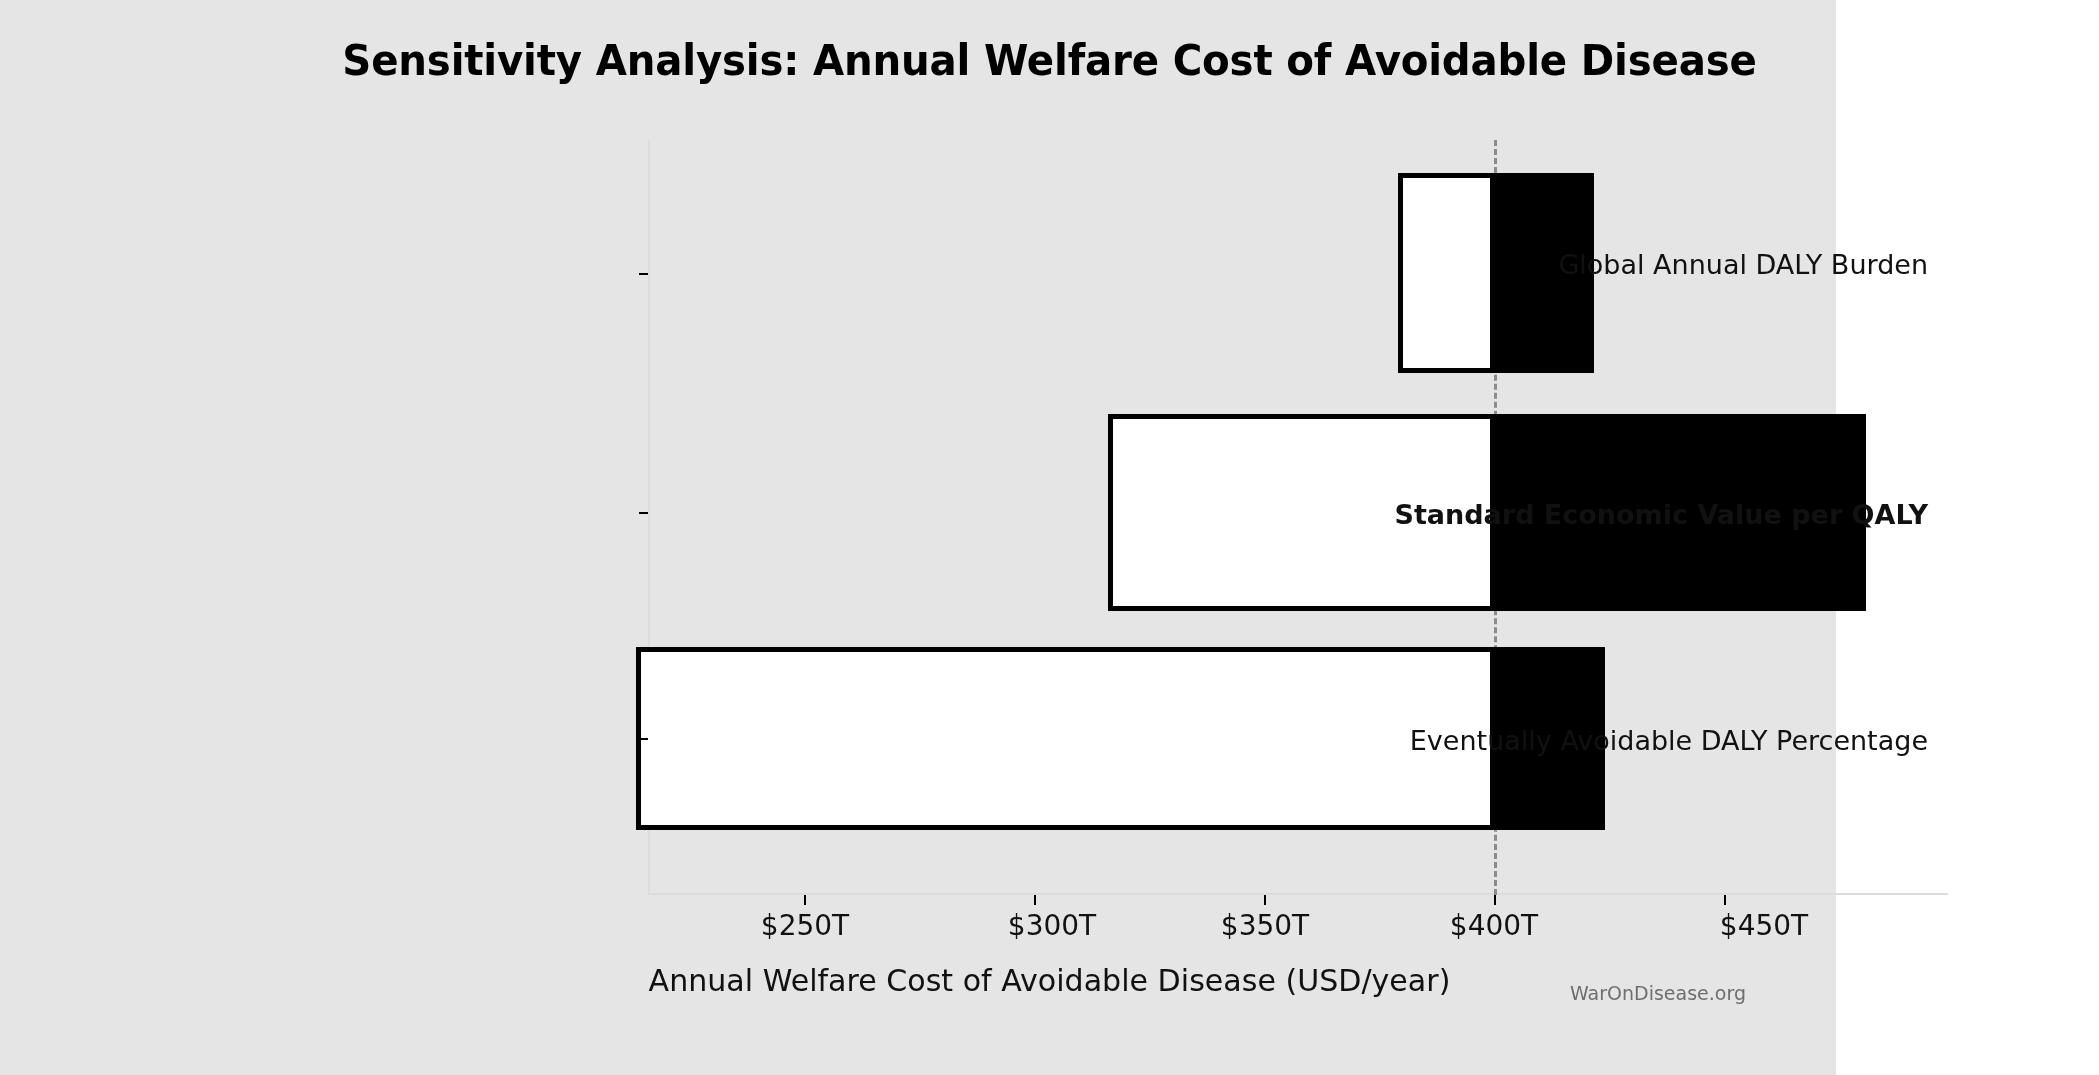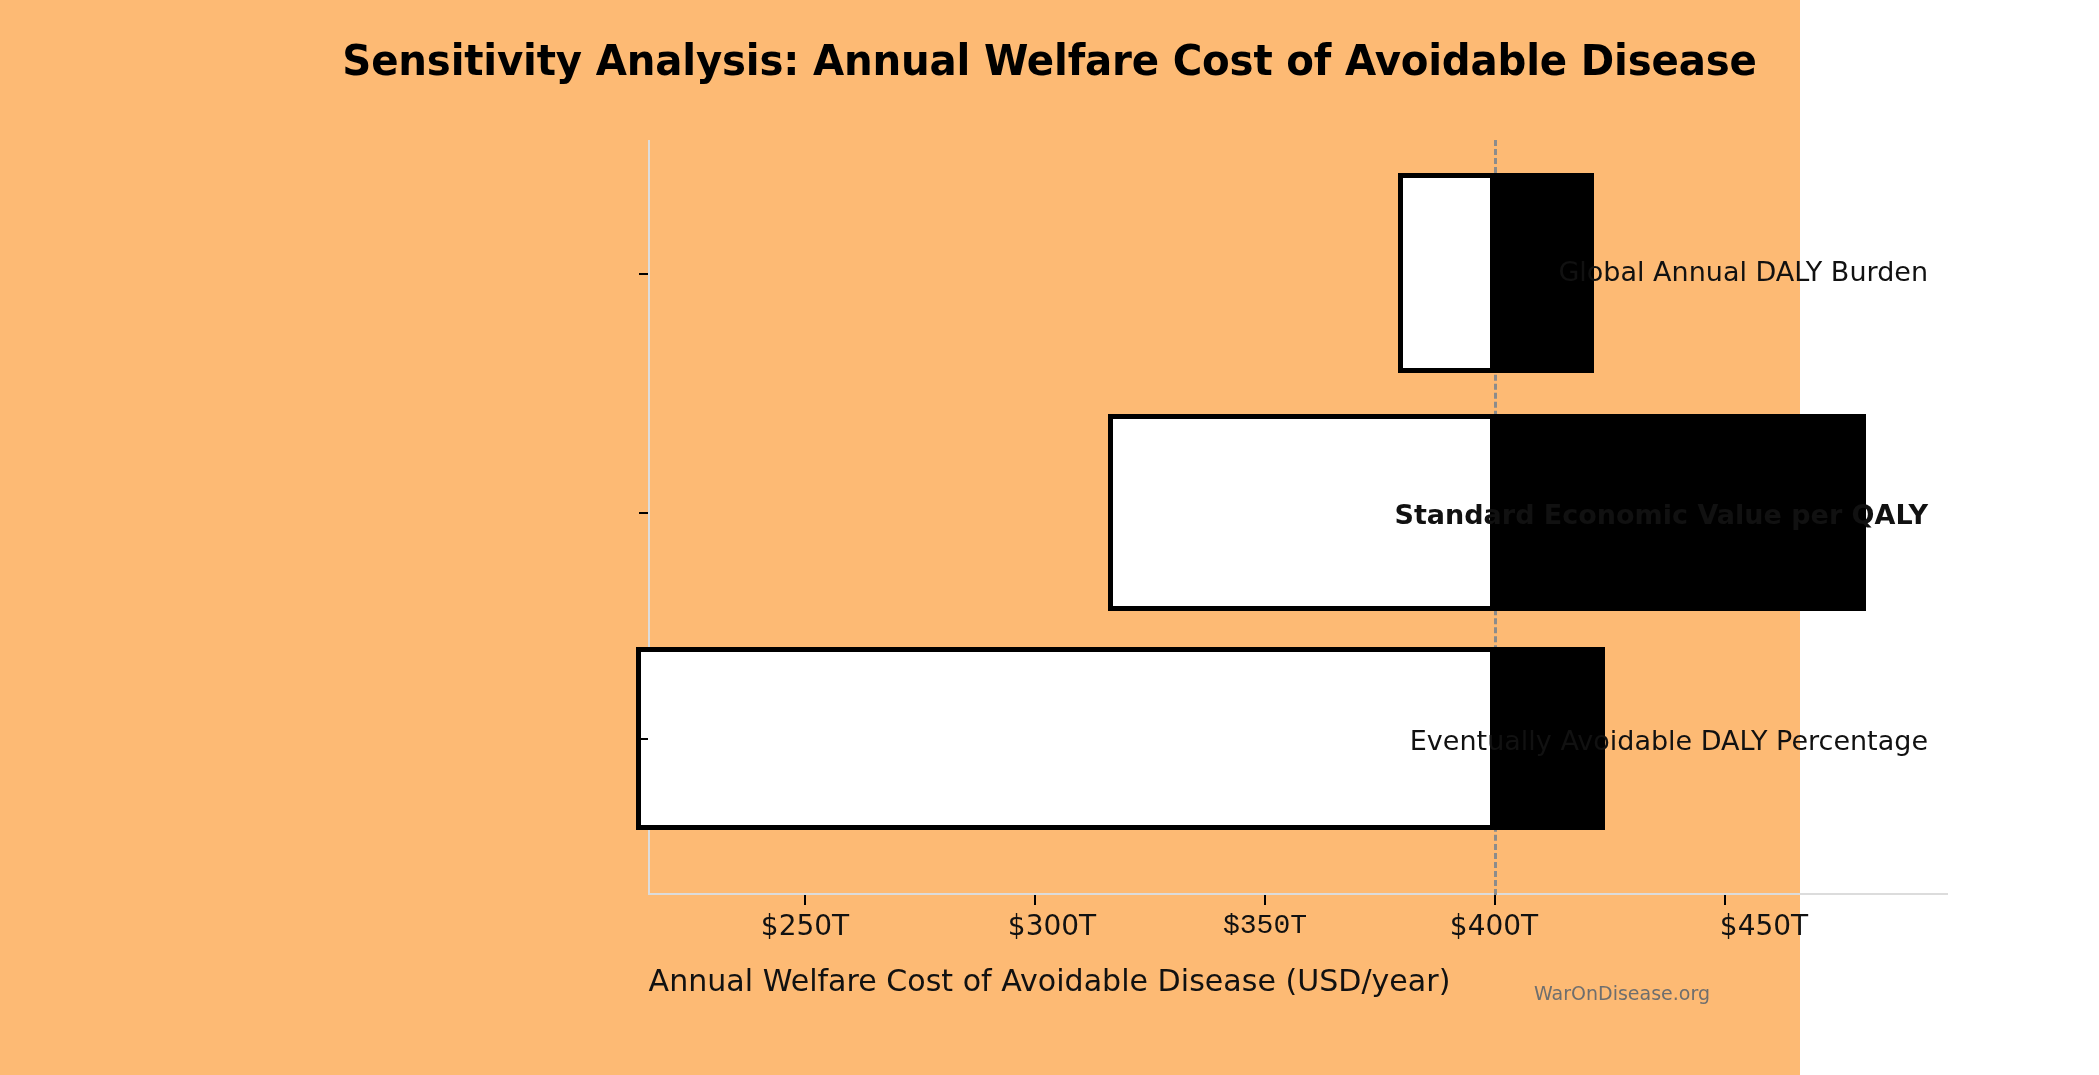--- a/index.html
+++ b/index.html
@@ -13,21 +13,22 @@
     height: 1075px;
     font-family: "DejaVu Sans", sans-serif;
     overflow: hidden;
     position: relative;
   }
   #figure {
     position: absolute;
     left: 0; top: 0;
     width: 1800px;
     height: 1075px;
-    background: #fdba74;
+    background: #e5e5e5;
+    padding-left: 36px;
   }
   
   #chart-title {
     position: absolute;
     left: 0;
     top: 36px;
     width: 2099px;
     text-align: center;
     font-family: "DejaVu Sans", sans-serif;
     font-size: 42px;
@@ -161,36 +162,36 @@
     <div class="bar bar-low" style="left:750px; top:33px; width:97px; height:200px;"></div>
     <div class="bar bar-high" style="left:847px; top:33px; width:99px; height:200px;"></div>
 
     <div class="bar bar-low" style="left:460px; top:274px; width:387px; height:197px;"></div>
     <div class="bar bar-high" style="left:847px; top:274px; width:371px; height:197px;"></div>
 
     <div class="bar bar-low" style="left:-12px; top:507px; width:859px; height:183px;"></div>
     <div class="bar bar-high" style="left:847px; top:507px; width:110px; height:183px;"></div>
 
     <div class="y-tick" style="top:133px;"></div>
-    <div class="y-tick-label" style="top:118px; right:20px;">Global Annual DALY Burden</div>
+    <div class="y-tick-label" style="top:111px; right:20px;">Global Annual DALY Burden</div>
 
     <div class="y-tick" style="top:372px;"></div>
     <div class="y-tick-label" style="top:361px; right:20px;font-weight:bold;">Standard Economic Value per QALY</div>
 
     <div class="y-tick" style="top:598px;"></div>
     <div class="y-tick-label" style="top:587px; right:20px;margin-left:40px;">Eventually Avoidable DALY Percentage</div>
 
     <div class="x-tick" style="left:156px;"></div>
     <div class="x-tick-label" style="left:157px;">$250T</div>
 
     <div class="x-tick" style="left:386px;"></div>
     <div class="x-tick-label" style="left:404px;">$300T</div>
 
     <div class="x-tick" style="left:616px;"></div>
-    <div class="x-tick-label" style="left:617px;font-family:Liberation Mono, monospace;">$350T</div>
+    <div class="x-tick-label" style="left:617px;">$350T</div>
 
     <div class="x-tick" style="left:846px;"></div>
     <div class="x-tick-label" style="left:846px;">$400T</div>
 
     <div class="x-tick" style="left:1076px;"></div>
     <div class="x-tick-label" style="left:1116px;">$450T</div>
 
   </div>
 
   <div id="x-axis-title">Annual Welfare Cost of Avoidable Disease (USD/year)</div>

